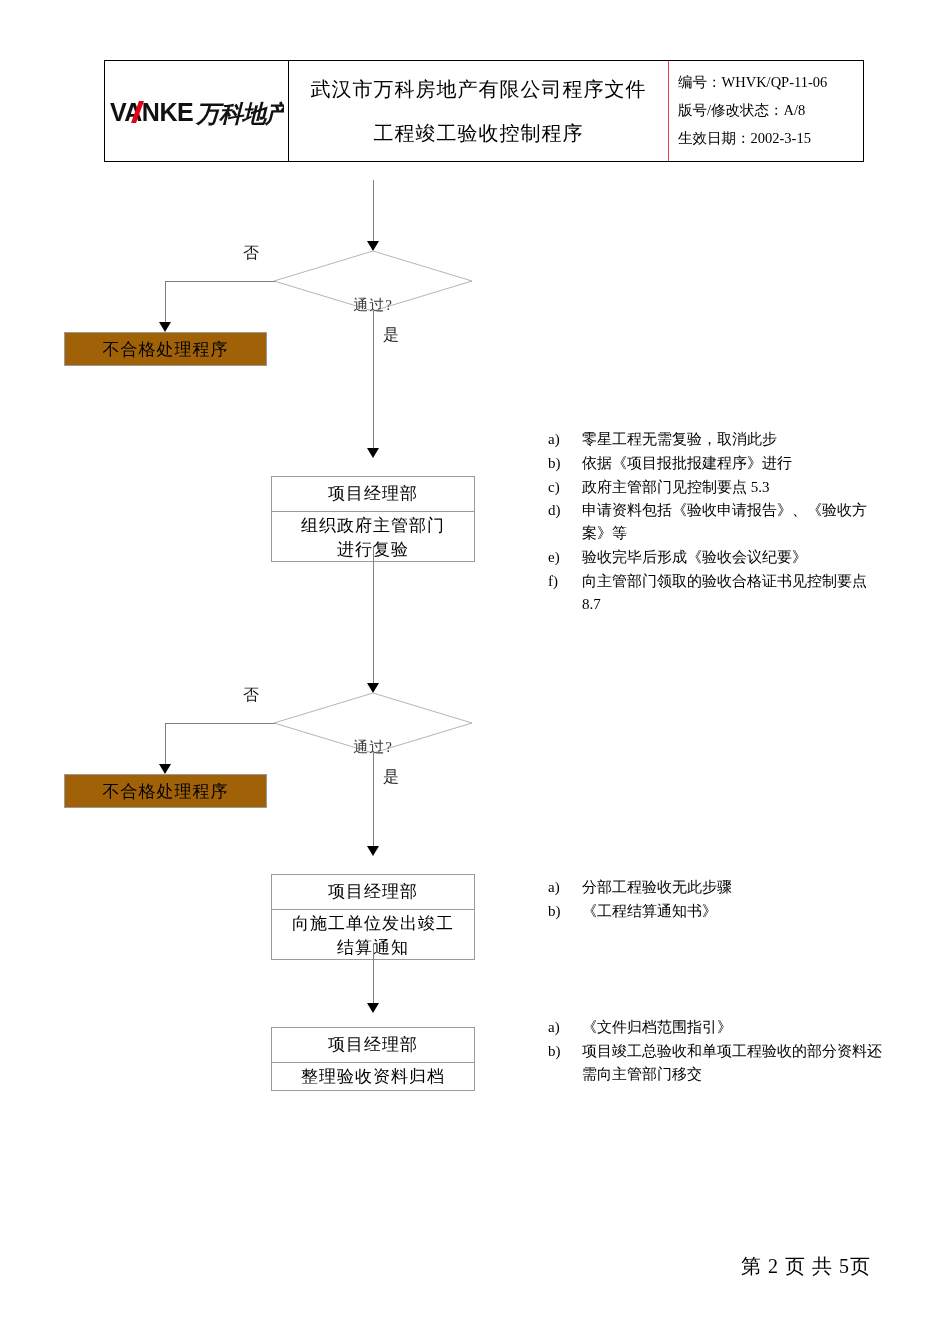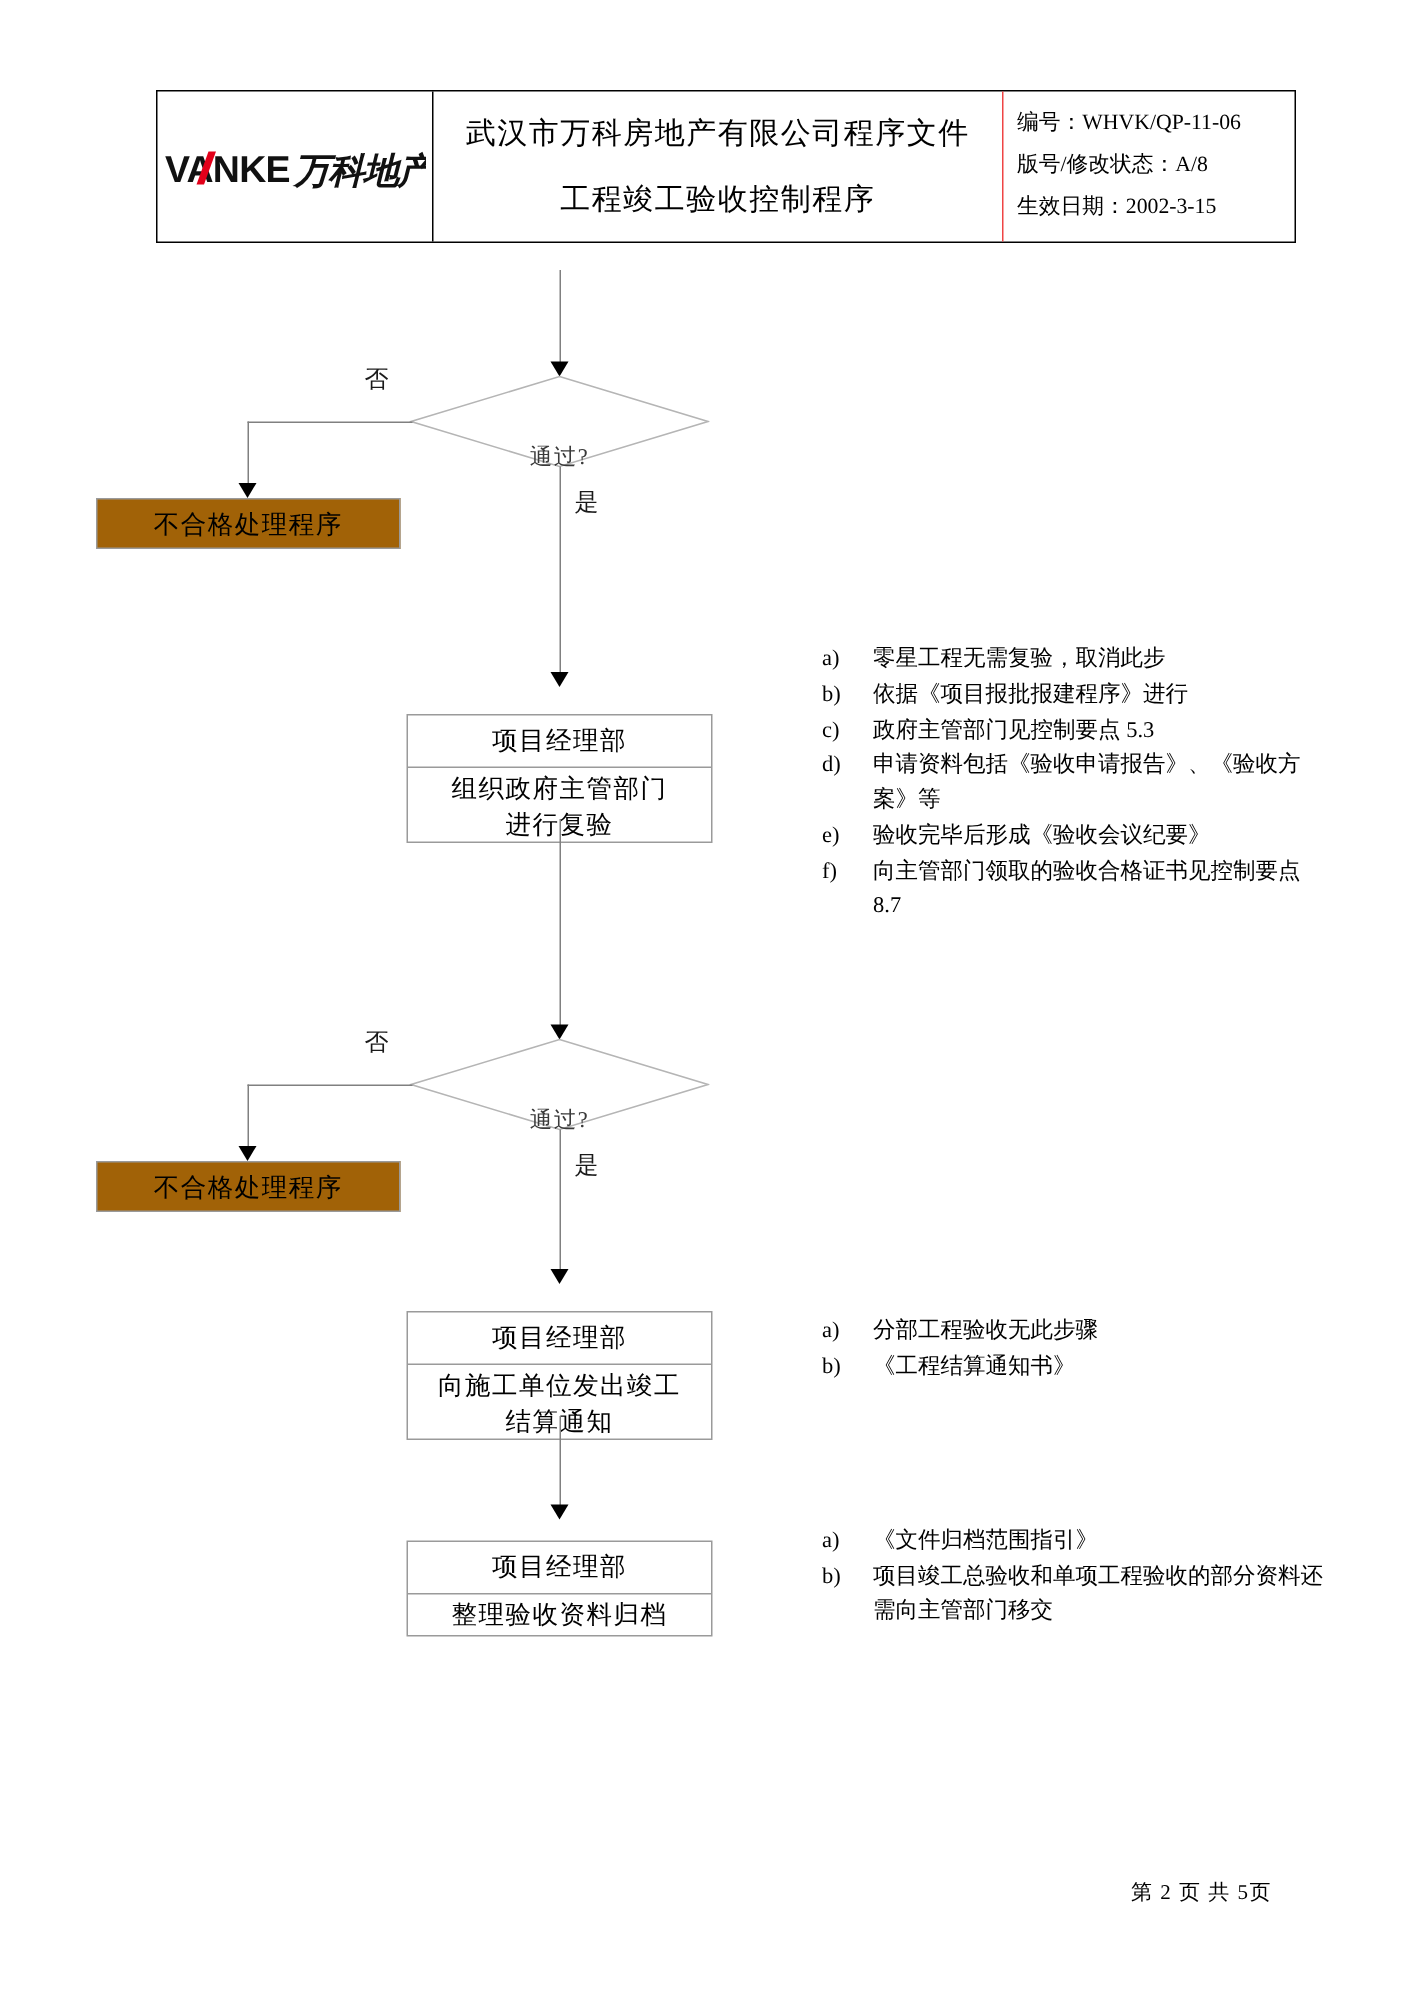--- a/index.html
+++ b/index.html
@@ -192,23 +192,23 @@
   .note-marker {
     width: 34px;
     flex: 0 0 34px;
     white-space: nowrap;
   }
   .note-text { flex: 1; font-family: Liberation Serif, serif; }
 
   
   .footer {
     position: absolute;
-    right: 102px;
+    right: 79px;
     top: 1253px;
-    font-size: 14px;
+    font-size: 20px;
     letter-spacing: 1px;
     white-space: nowrap;
   }
 </style>
 </head>
 <body>
 
 <div class="header">
 
   <div class="hdr-logo">

